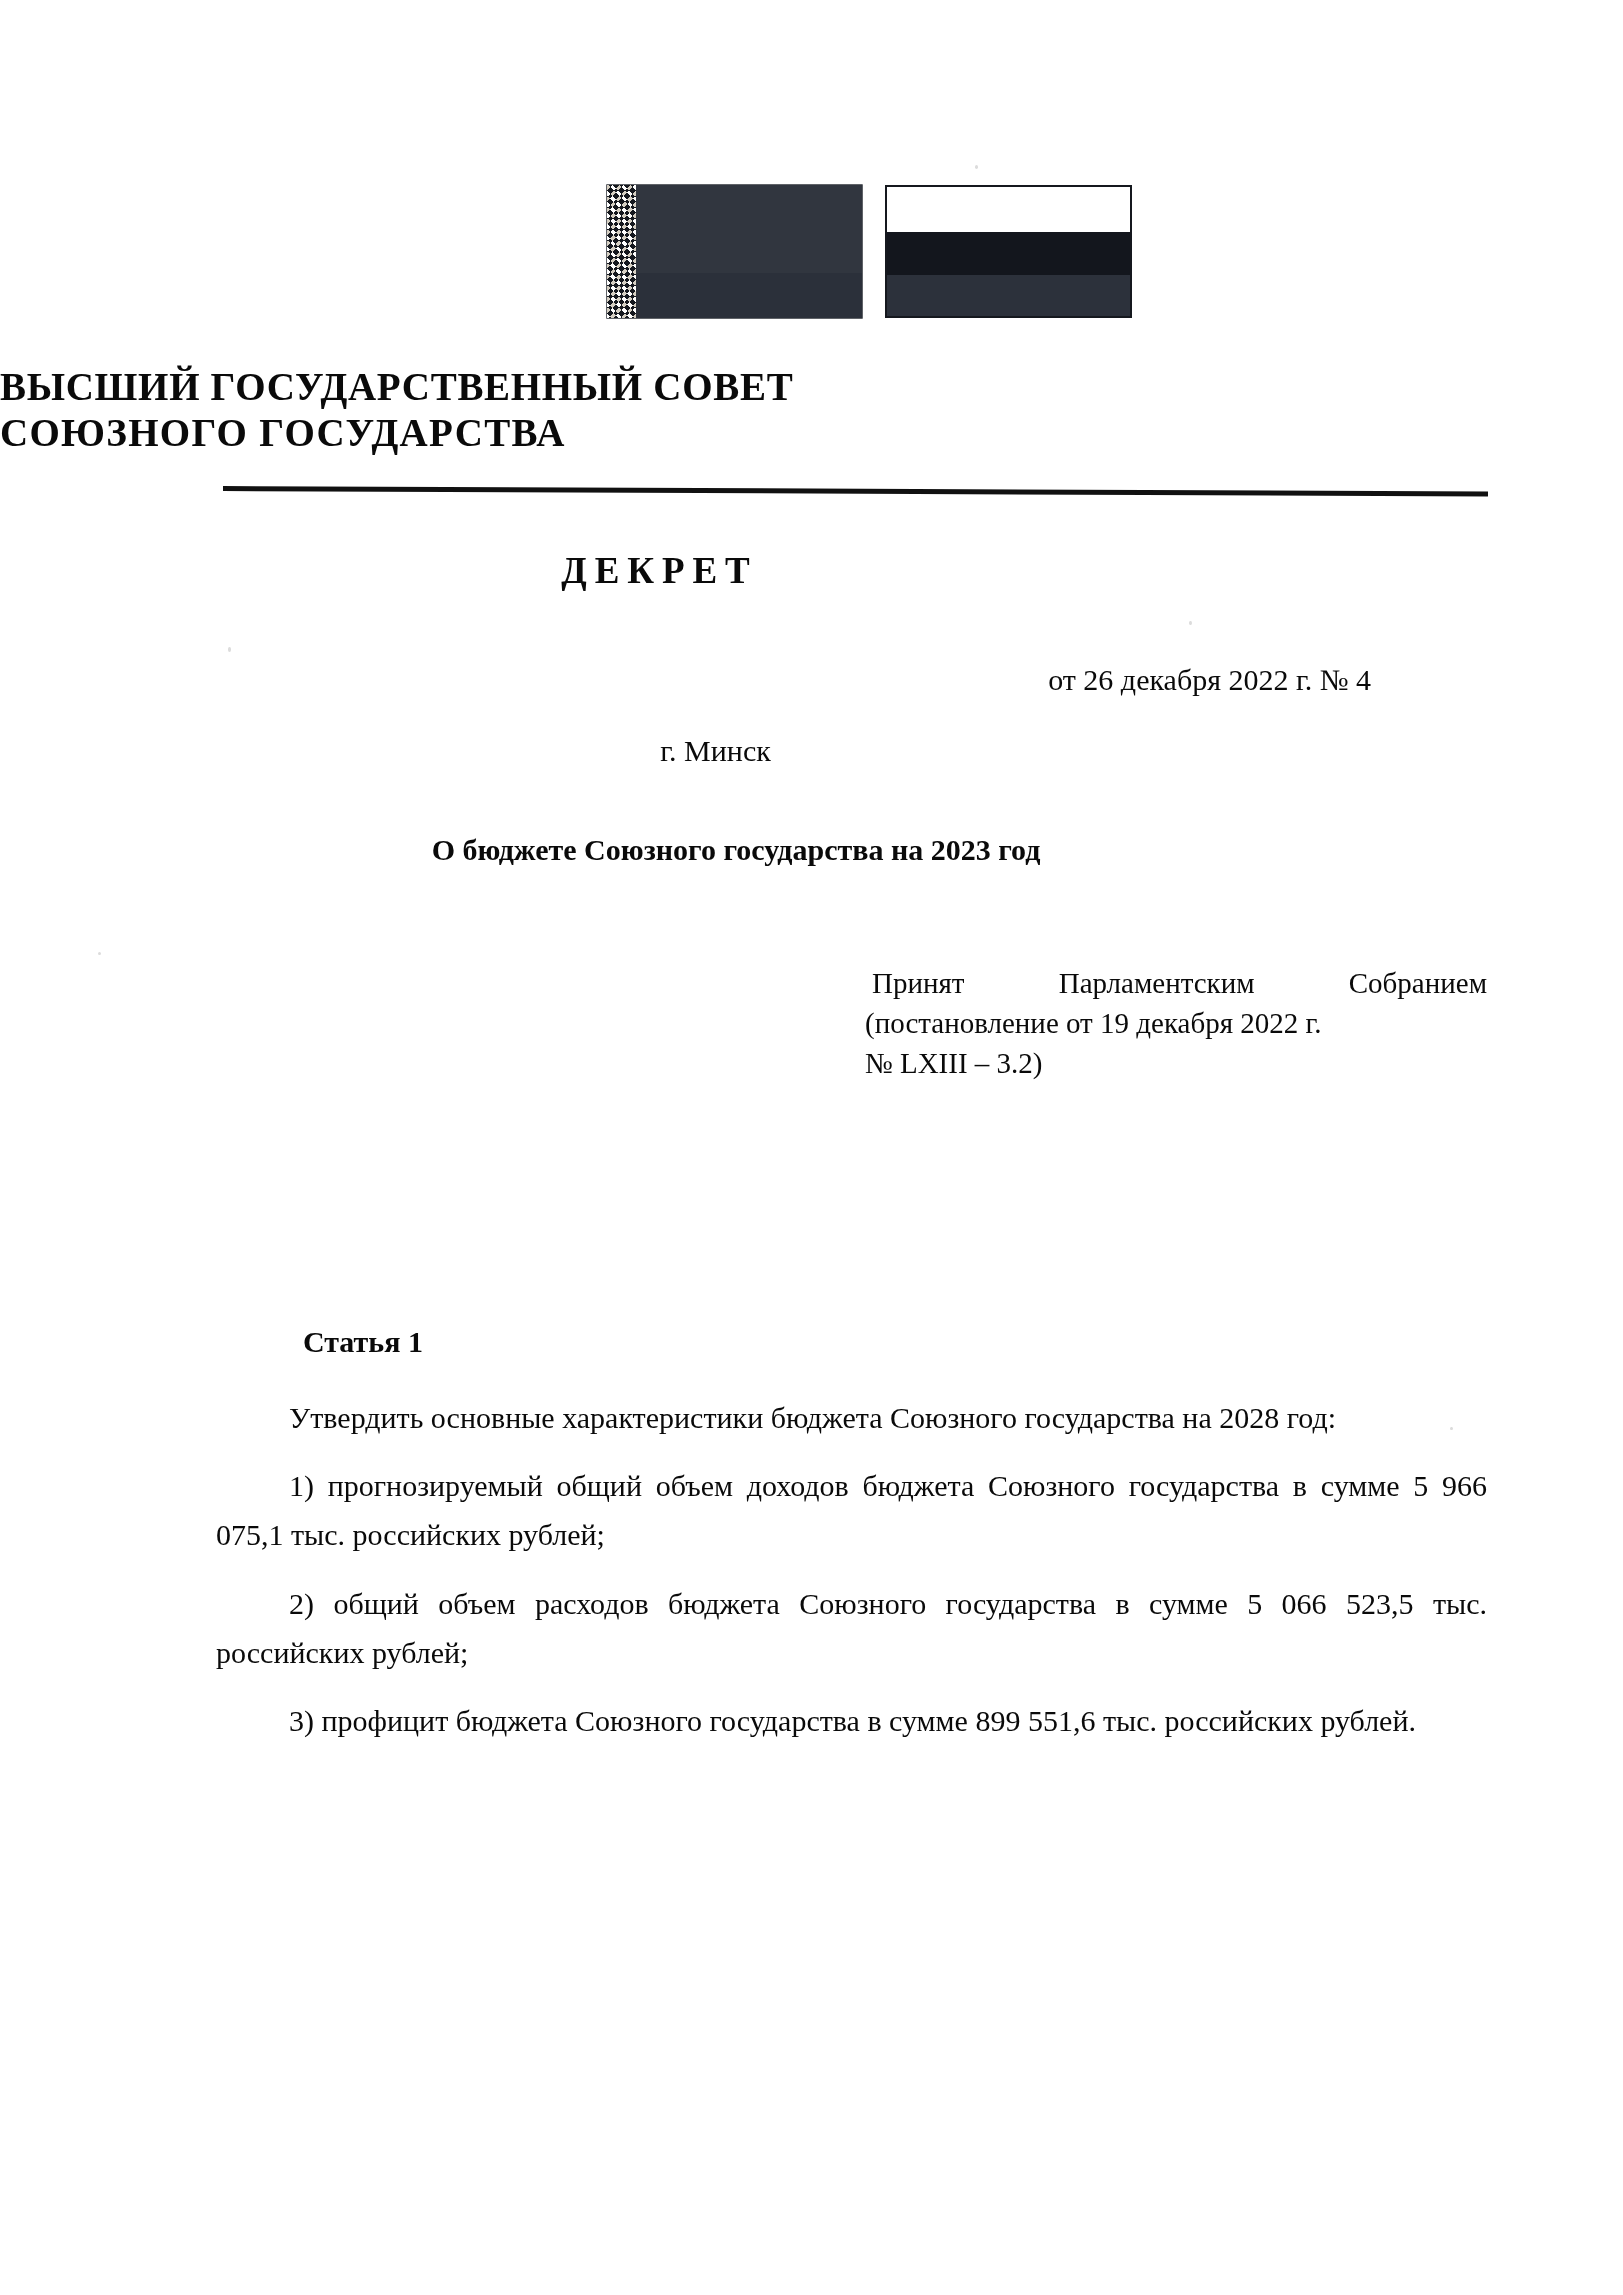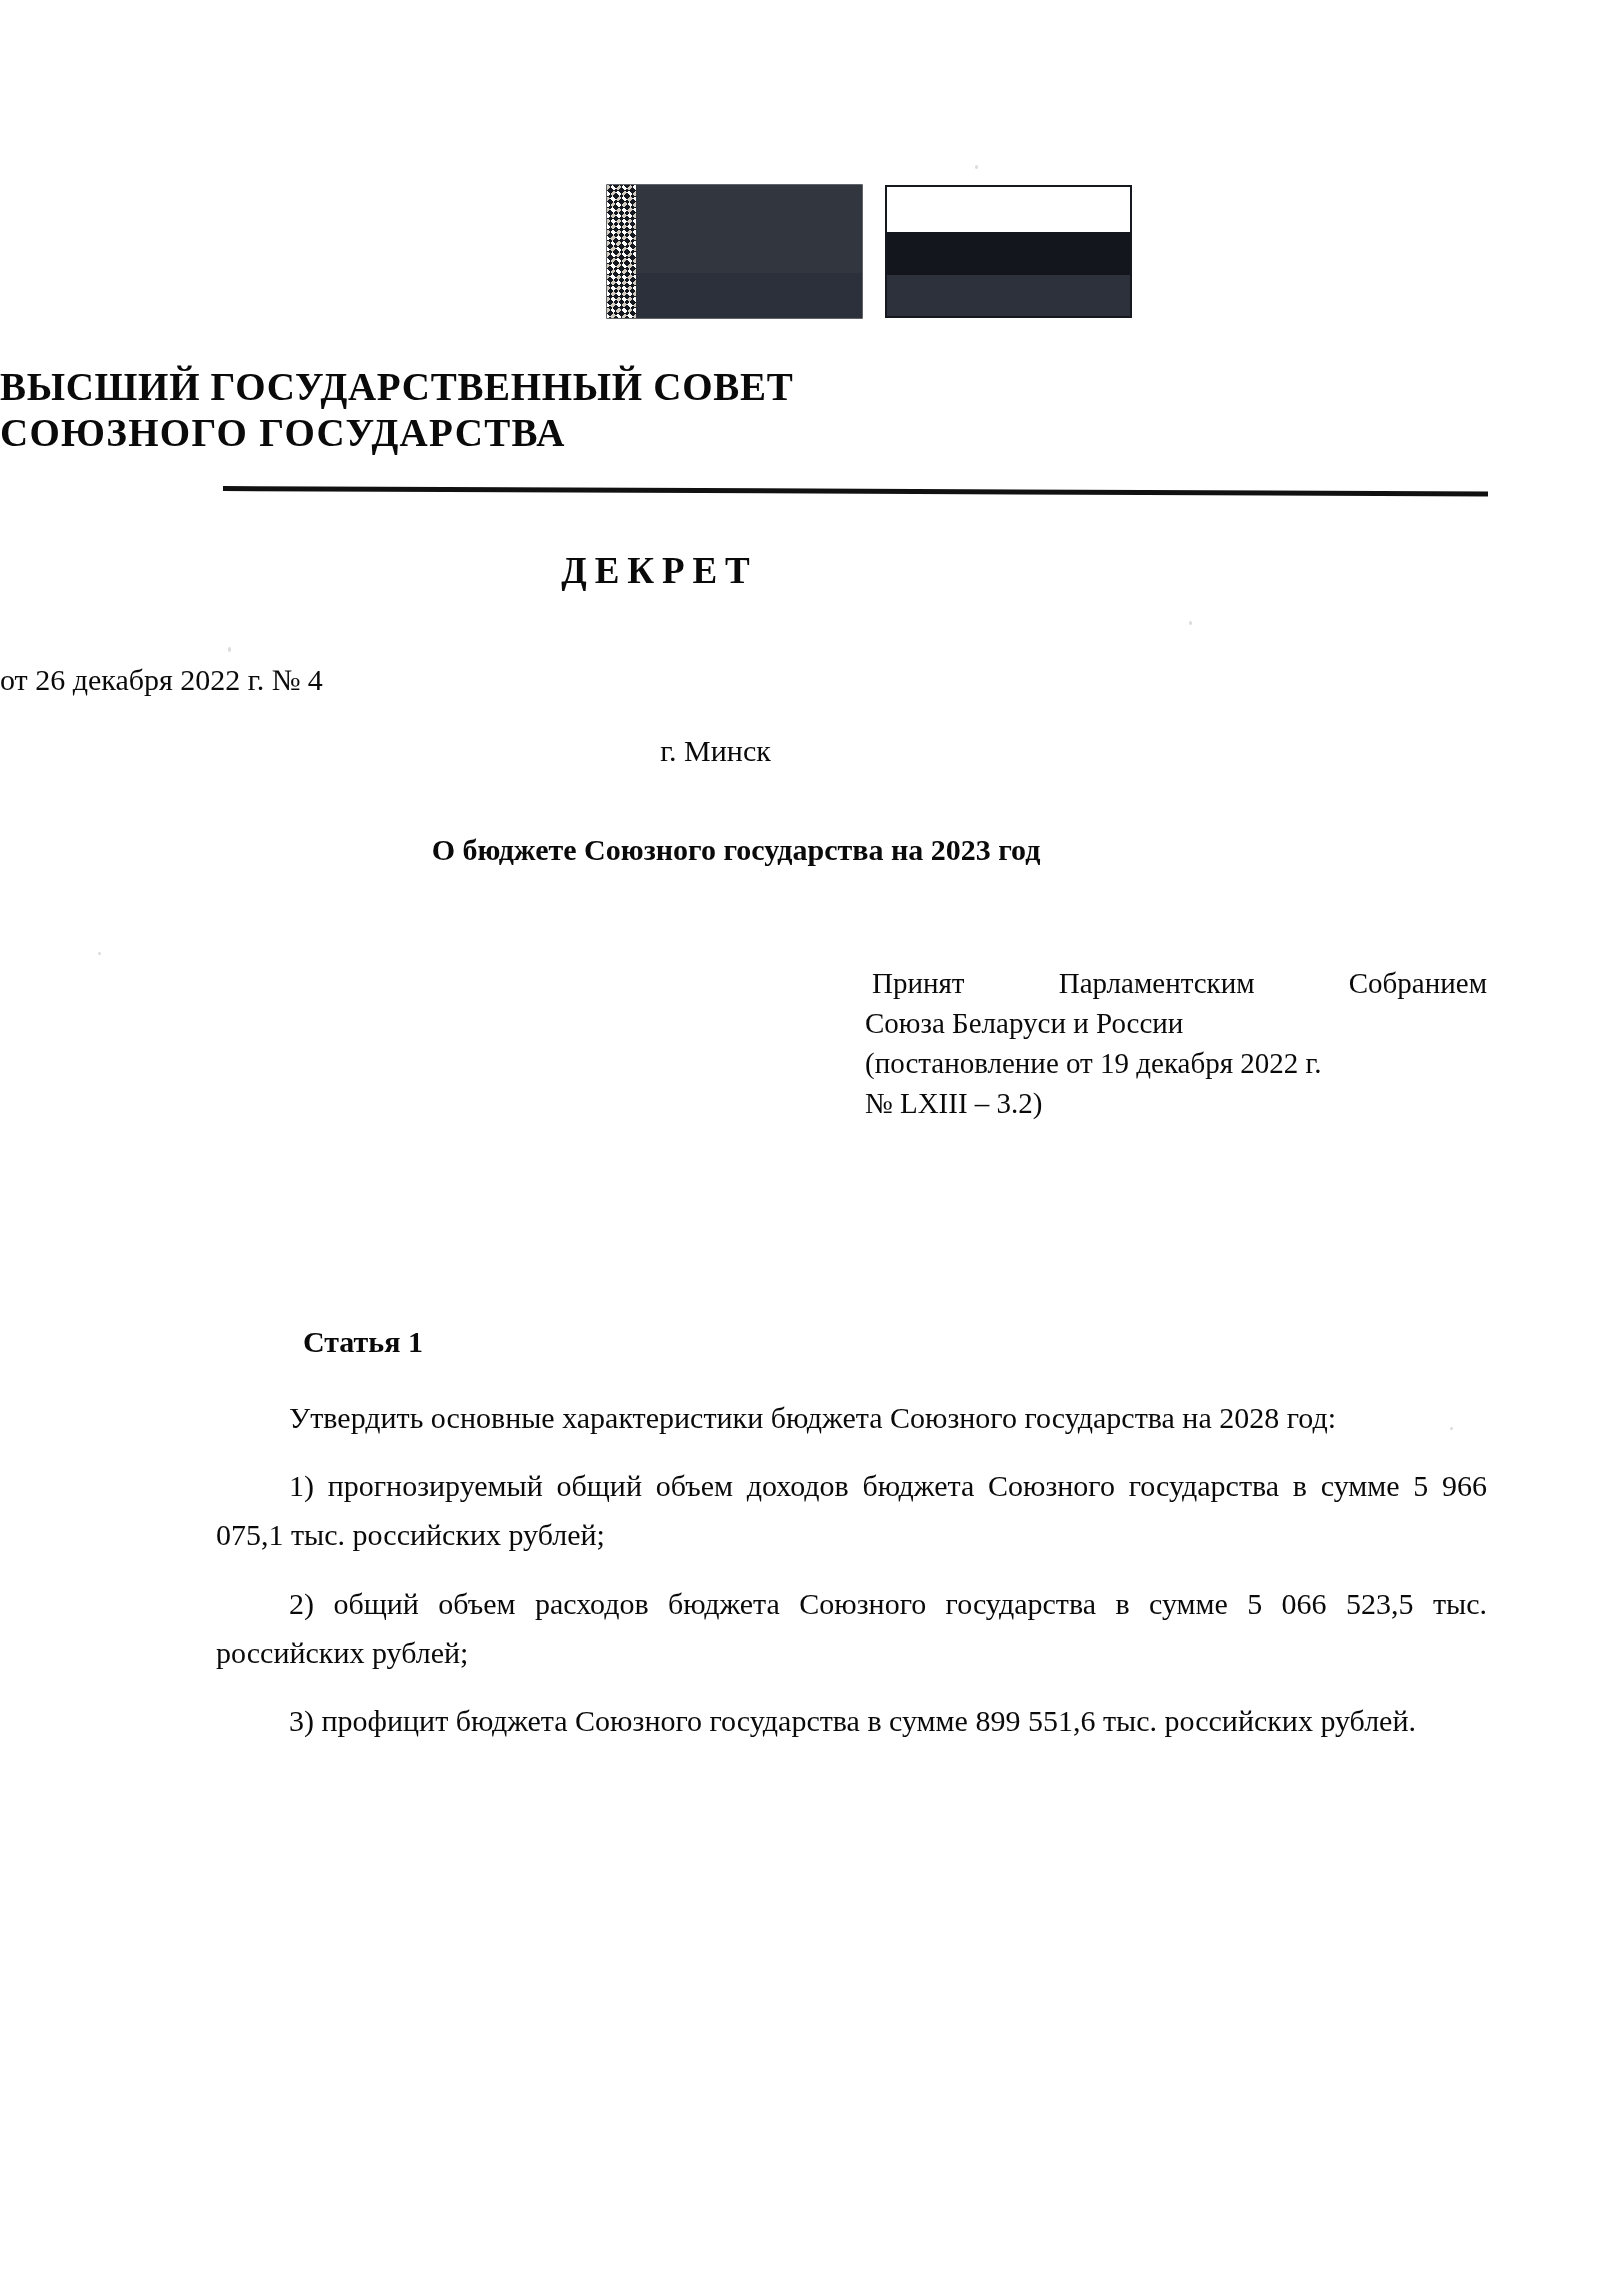--- a/index.html
+++ b/index.html
@@ -128,21 +128,21 @@
     font-weight: bold;
     letter-spacing: 7.9px;
     text-indent: 7.9px;
   }
 
   .doc-date {
     position: absolute;
     left: 0;
     top: 663px;
     width: 1371px;
-    text-align: left;
+    text-align: right;
     font-size: 30px;
   }
 
   .doc-city {
     position: absolute;
     left: 16px;
     top: 734px;
     width: 1399px;
     text-align: center;
     font-size: 30px;
@@ -232,21 +232,20 @@
 
   <div class="doc-kind">ДЕКРЕТ</div>
 
   <div class="doc-date">от 26 декабря 2022 г. № 4</div>
   <div class="doc-city">г. Минск</div>
 
   <div class="doc-subject">О бюджете Союзного государства на 2023 год</div>
 
   <div class="adoption">
     <div class="just">Принят Парламентским Собранием</div>
-    <div>Союза Беларуси и России</div>
     <div>(постановление от 19 декабря 2022 г.</div>
     <div>№ LXIII – 3.2)</div>
   </div>
 
   <div class="article-head">Статья 1</div>
 
   <div class="body-text">
     <p>Утвердить основные характеристики бюджета Союзного государства на 2028 год:</p>
     <p>1) прогнозируемый общий объем доходов бюджета Союзного государства в сумме 5 966 075,1 тыс. российских рублей;</p>
     <p>2) общий объем расходов бюджета Союзного государства в сумме 5 066 523,5 тыс. российских рублей;</p>

